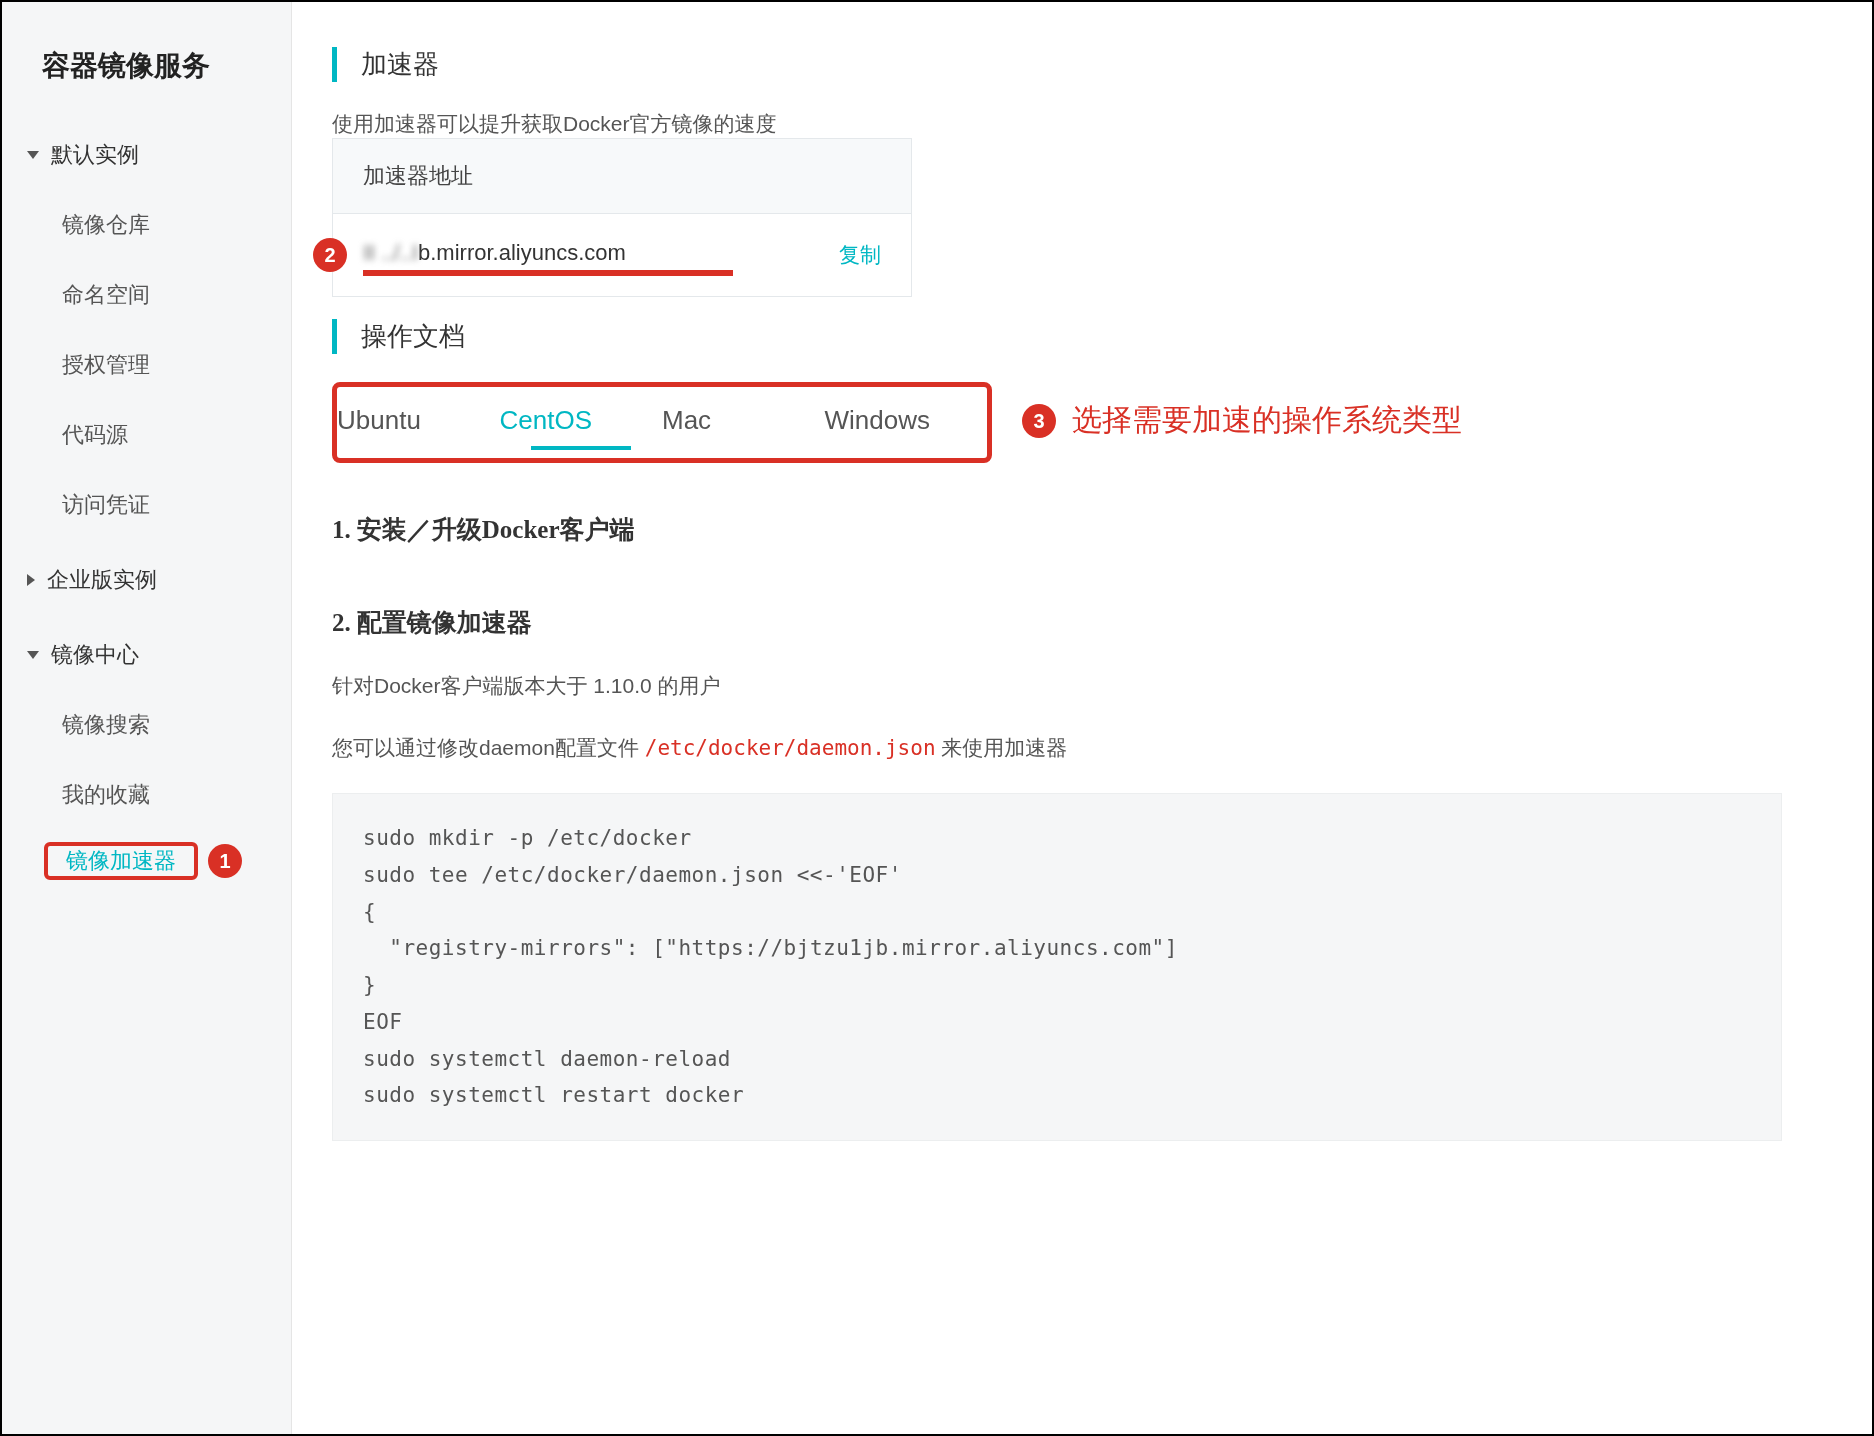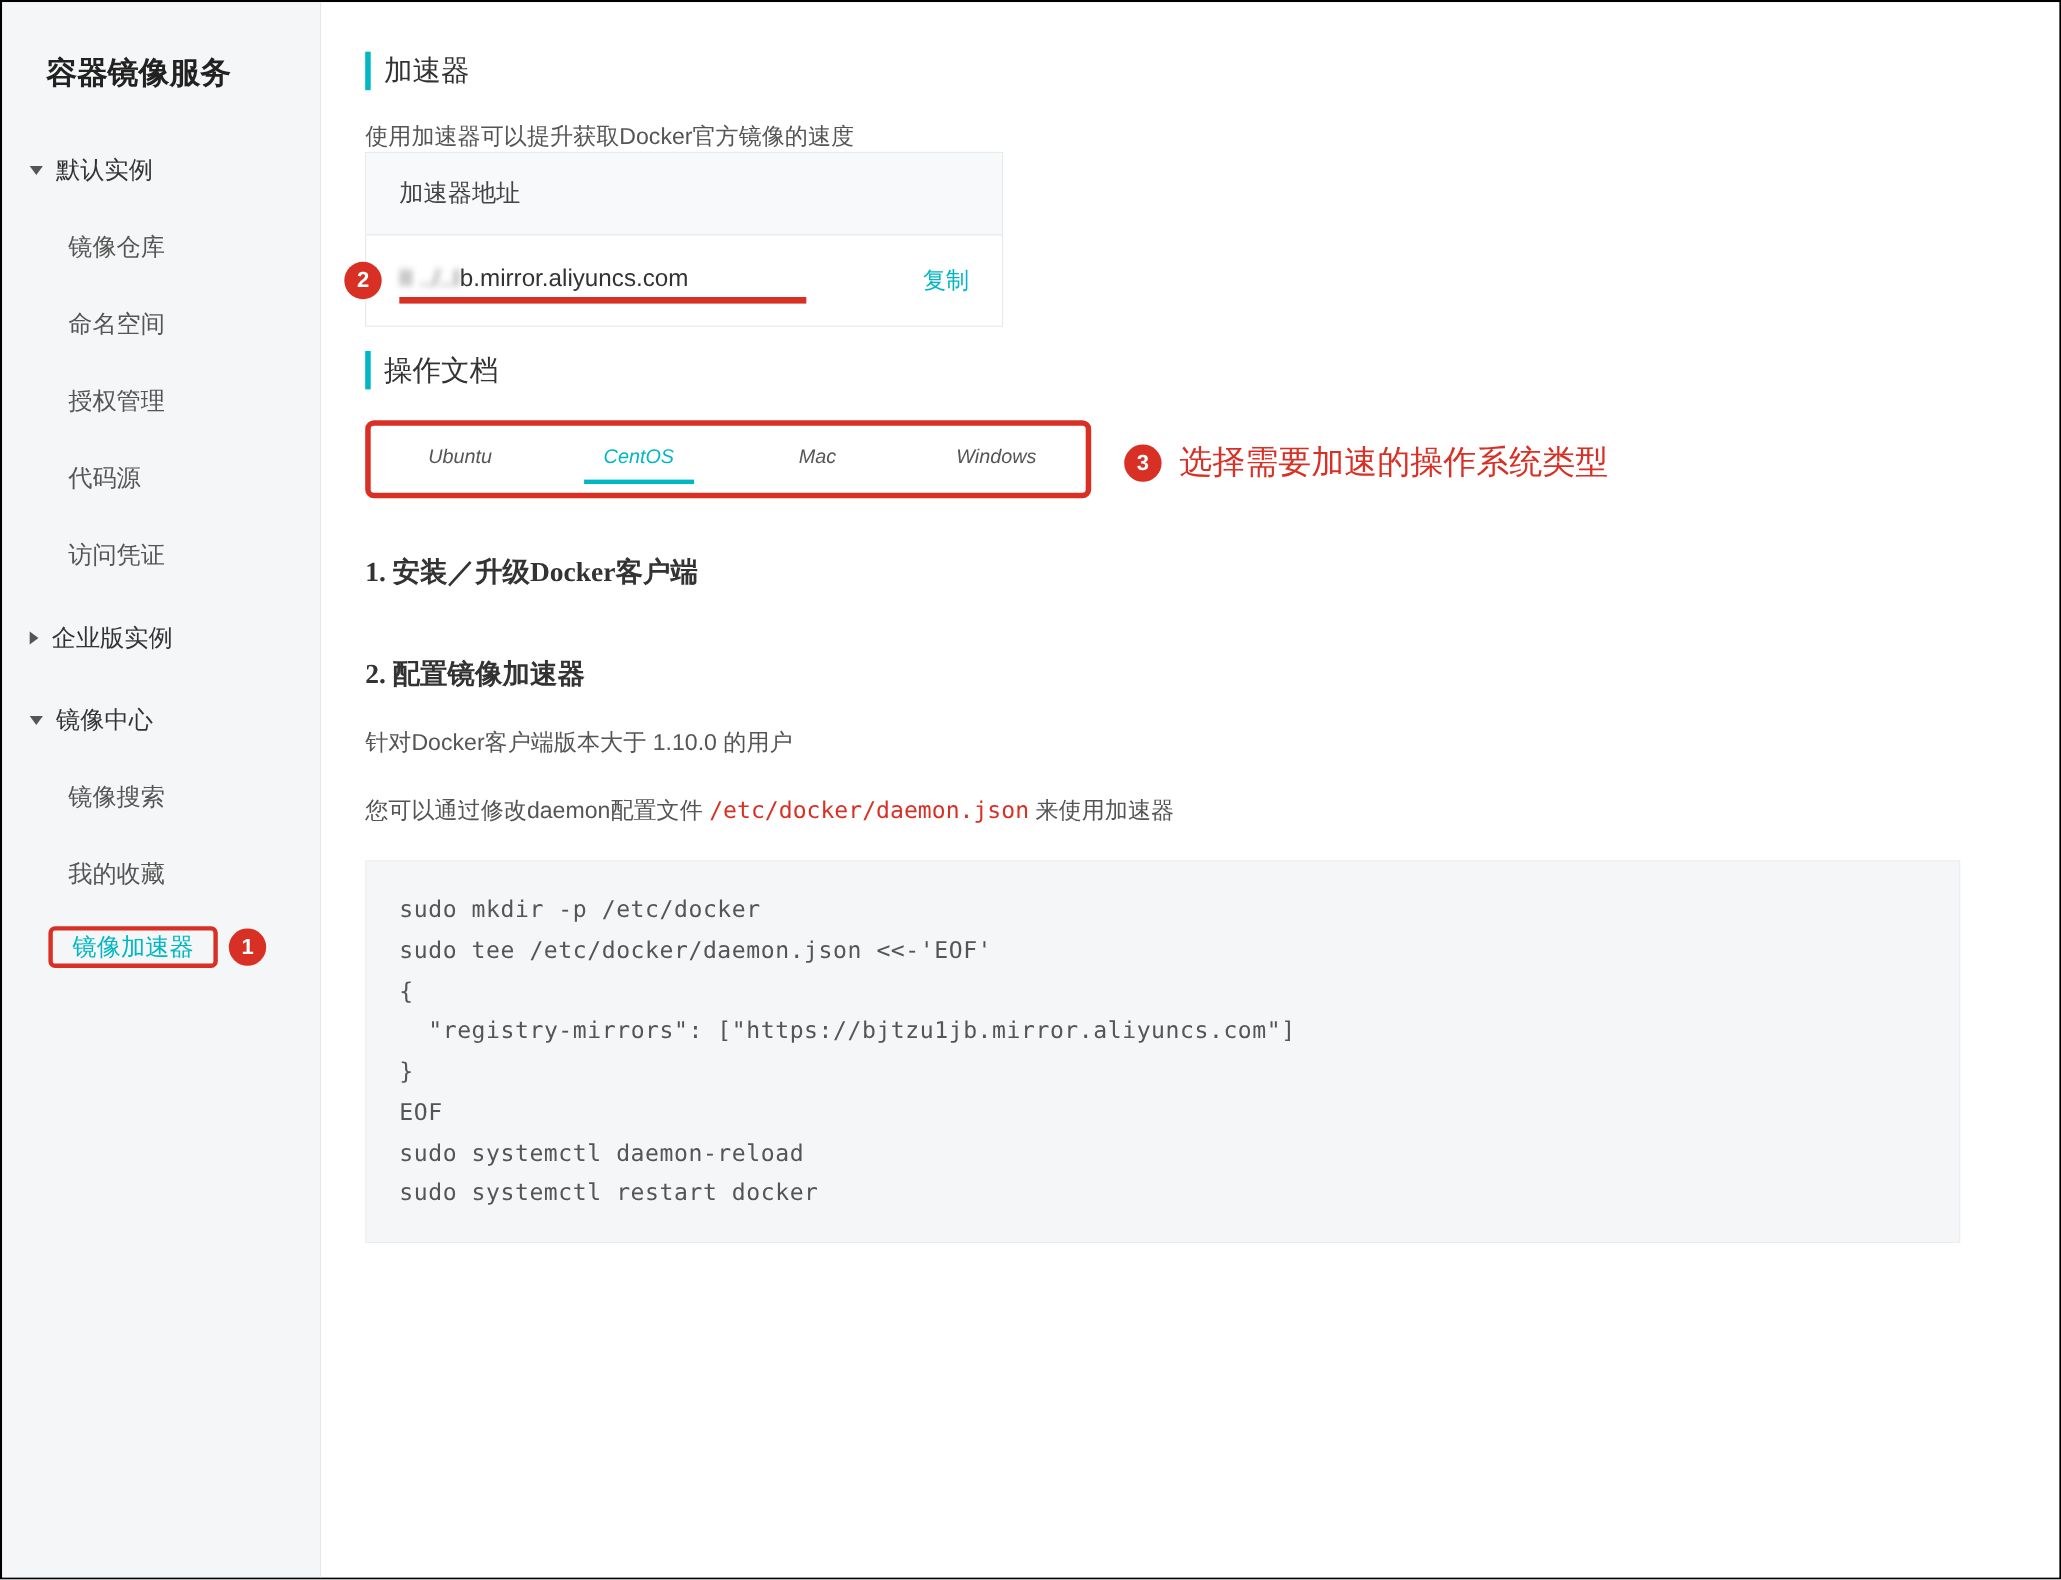--- a/index.html
+++ b/index.html
@@ -69,21 +69,21 @@
       background: #d93025;
       color: #fff;
       font-size: 20px;
       font-weight: bold;
     }
     .circle-1 { position: absolute; right: -48px; top: 50%; transform: translateY(-50%); }
 
     .main { flex: 1; padding: 45px 90px 45px 40px; background: #fff; position: relative; }
     .section-header {
       border-left: 5px solid #00b7c3;
-      padding-left: 12px;
+      padding-left: 24px;
       font-size: 26px;
       color: #333;
       margin-bottom: 28px;
       font-weight: 500;
     }
     .desc-text { font-size: 21px; color: #555; }
     .accel-card {
       border: 1px solid #e4e8eb;
       width: 580px;
       margin-bottom: 22px;
@@ -125,27 +125,25 @@
     .tabs-wrapper { position: relative; margin-bottom: 50px; }
     .tabs {
       display: flex;
       border: 5px solid #d93025;
       border-radius: 8px;
       width: 660px;
       padding: 10px 0;
     }
     .tab {
       flex: 1;
-      text-align: center;
-      font-size: 18px;
+      font-size: 26px;
       color: #555;
       padding: 8px 0 12px;
       cursor: pointer;
       position: relative;
-      font-style: italic;
     }
     .tab.active { color: #00b7c3; }
     .tab.active::after {
       content: "";
       position: absolute;
       bottom: -2px; left: 50%;
       transform: translateX(-50%);
       width: 100px; height: 4px;
       background: #00b7c3;
     }

